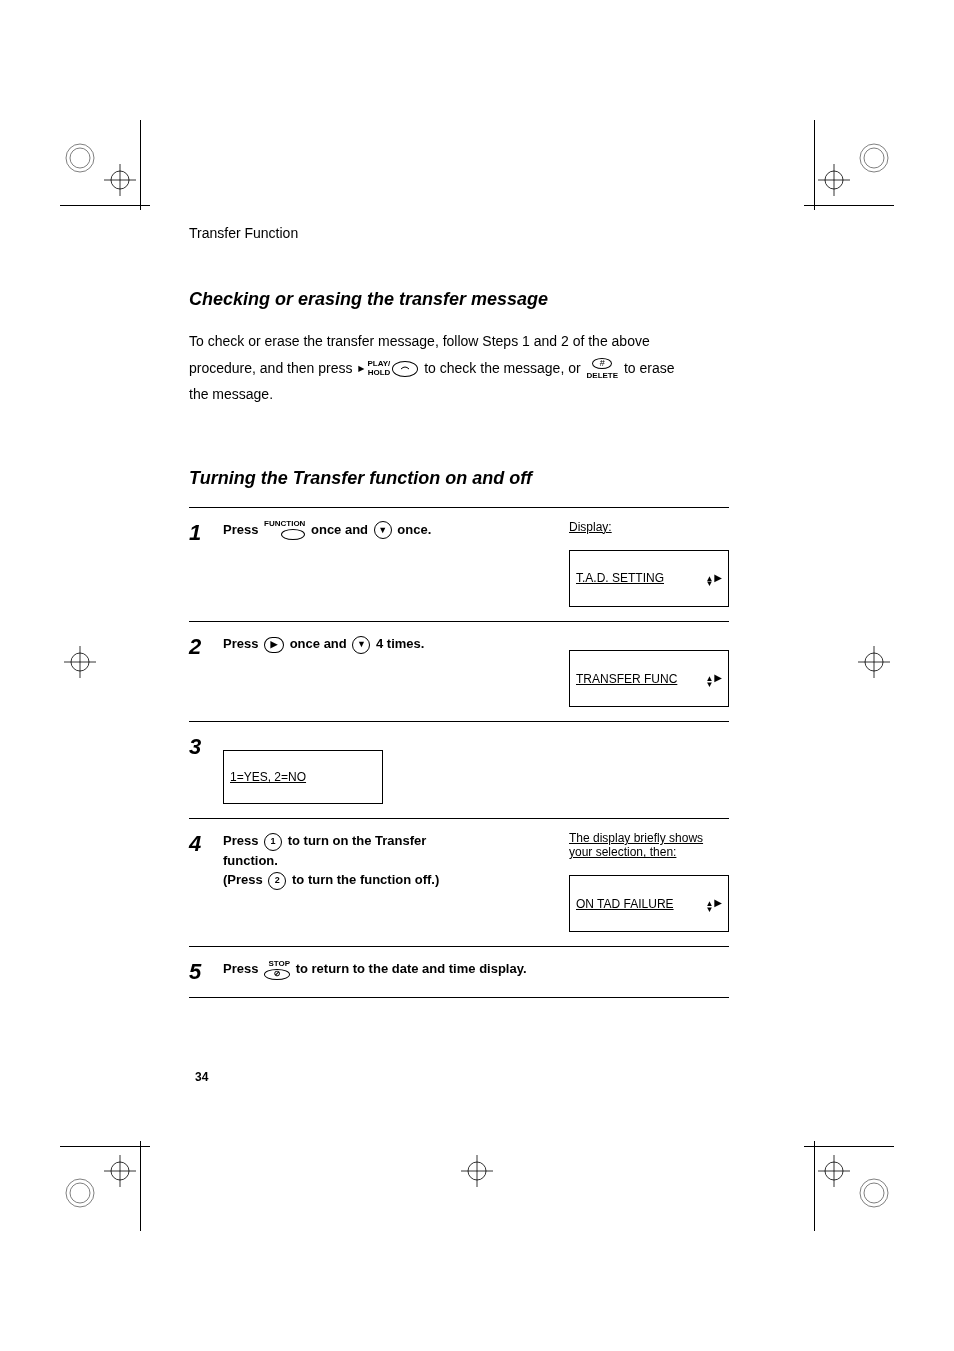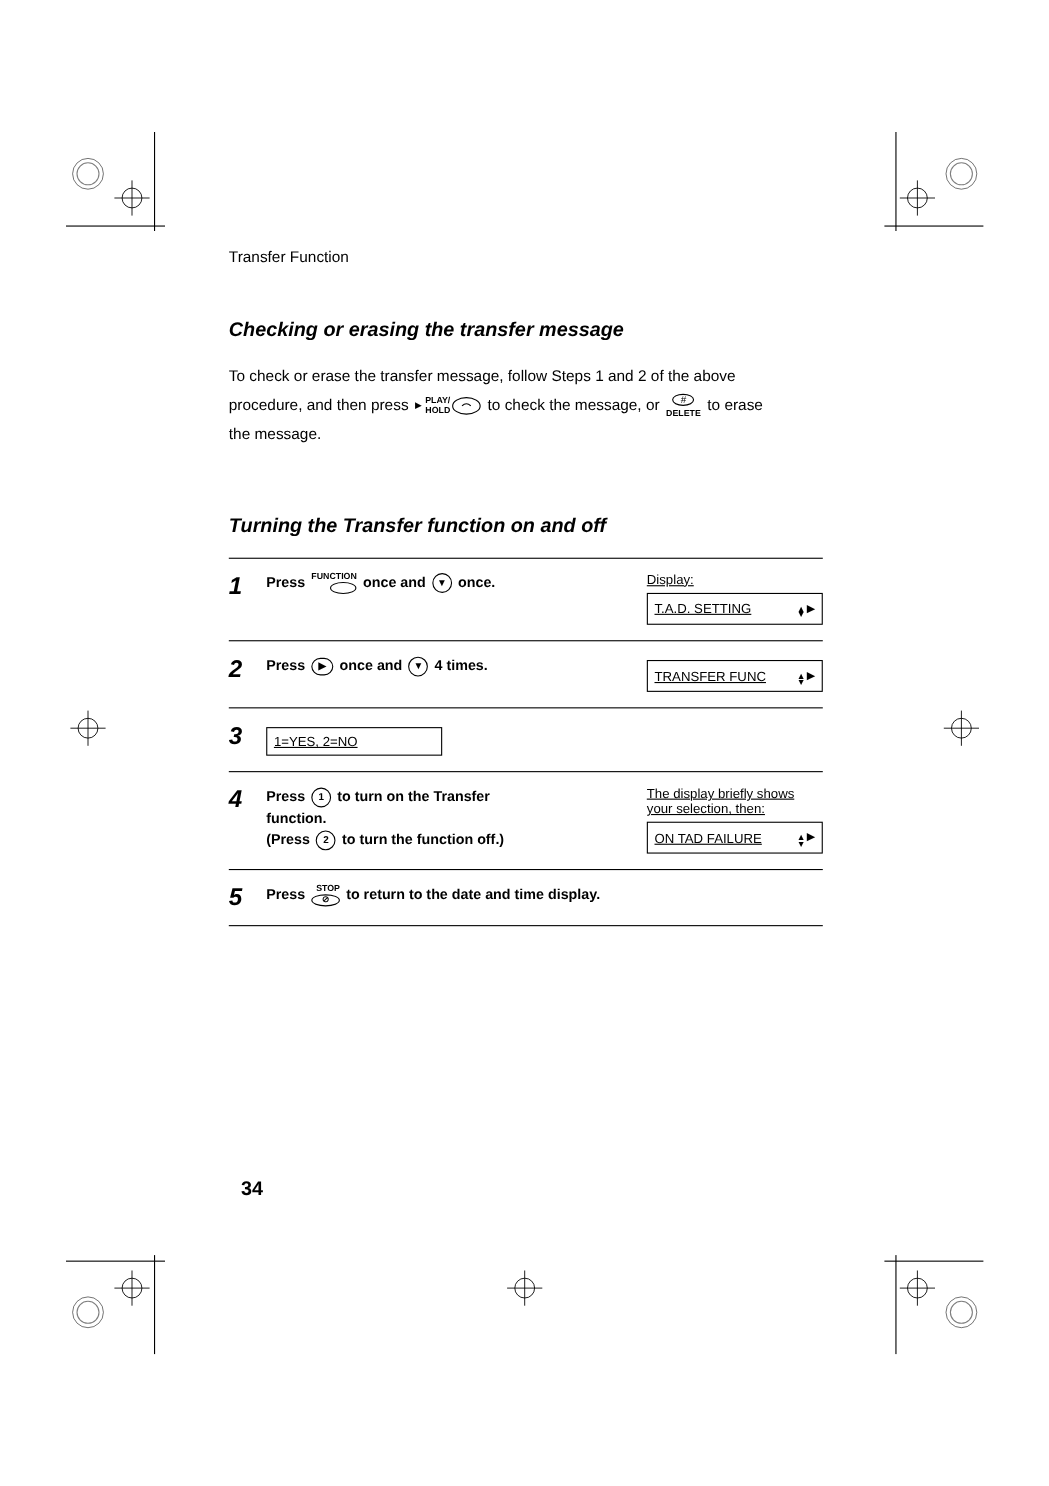--- a/index.html
+++ b/index.html
@@ -31,21 +31,21 @@
   .regmark.br { bottom: 138px; right: 60px; }
   .regmark.br2 { bottom: 160px; right: 100px; }
   .regmark.bc { bottom: 160px; left: 50%; transform: translateX(-50%);}
   .vline { position:absolute; width:0.5px; background:#000; }
   .hline { position:absolute; height:0.5px; background:#000; }
 
   
   .content {
     position: absolute;
     top: 225px;
-    left: 208px;
+    left: 189px;
     width: 540px;
   }
   .running-head {
     font-size: 14px;
     margin-bottom: 48px;
   }
   h2.section {
     font-style: italic;
     font-weight: bold;
     font-size: 18px;
@@ -132,48 +132,47 @@
     line-height: 1.5;
     padding-right: 10px;
   }
   .step-display {
     width: 160px;
     font-size: 12px;
     text-decoration: underline;
   }
   .lcd {
     border: 1px solid #000;
-    padding: 5px 6px;
+    padding: 19px 6px;
     font-size: 12px;
     display:flex;
     align-items:center;
     justify-content:space-between;
-    margin-top:5px;
+    margin-top:16px;
     text-align:right;
   }
   .updown {
     display:inline-flex;
     flex-direction:column;
     font-size:8px;
     line-height:0.7;
     margin-right:1px;
     align-items:center;
   }
   .rtri {
     display:inline-block;
     font-size:10px;
     line-height:1;
   }
   .page-num {
     position:absolute;
     left: 195px;
     top: 1070px;
-    font-size: 18px;
+    font-size: 12px;
     font-weight: bold;
-    margin-left: 24px;
   }
   .light-note { font-weight: normal; font-size:12px; }
 </style>
 </head>
 <body>
 
 <div class="page">
 
   <div class="vline" style="left:140px; top:120px; height:90px;"></div>
   <div class="vline" style="right:140px; top:120px; height:90px;"></div>

